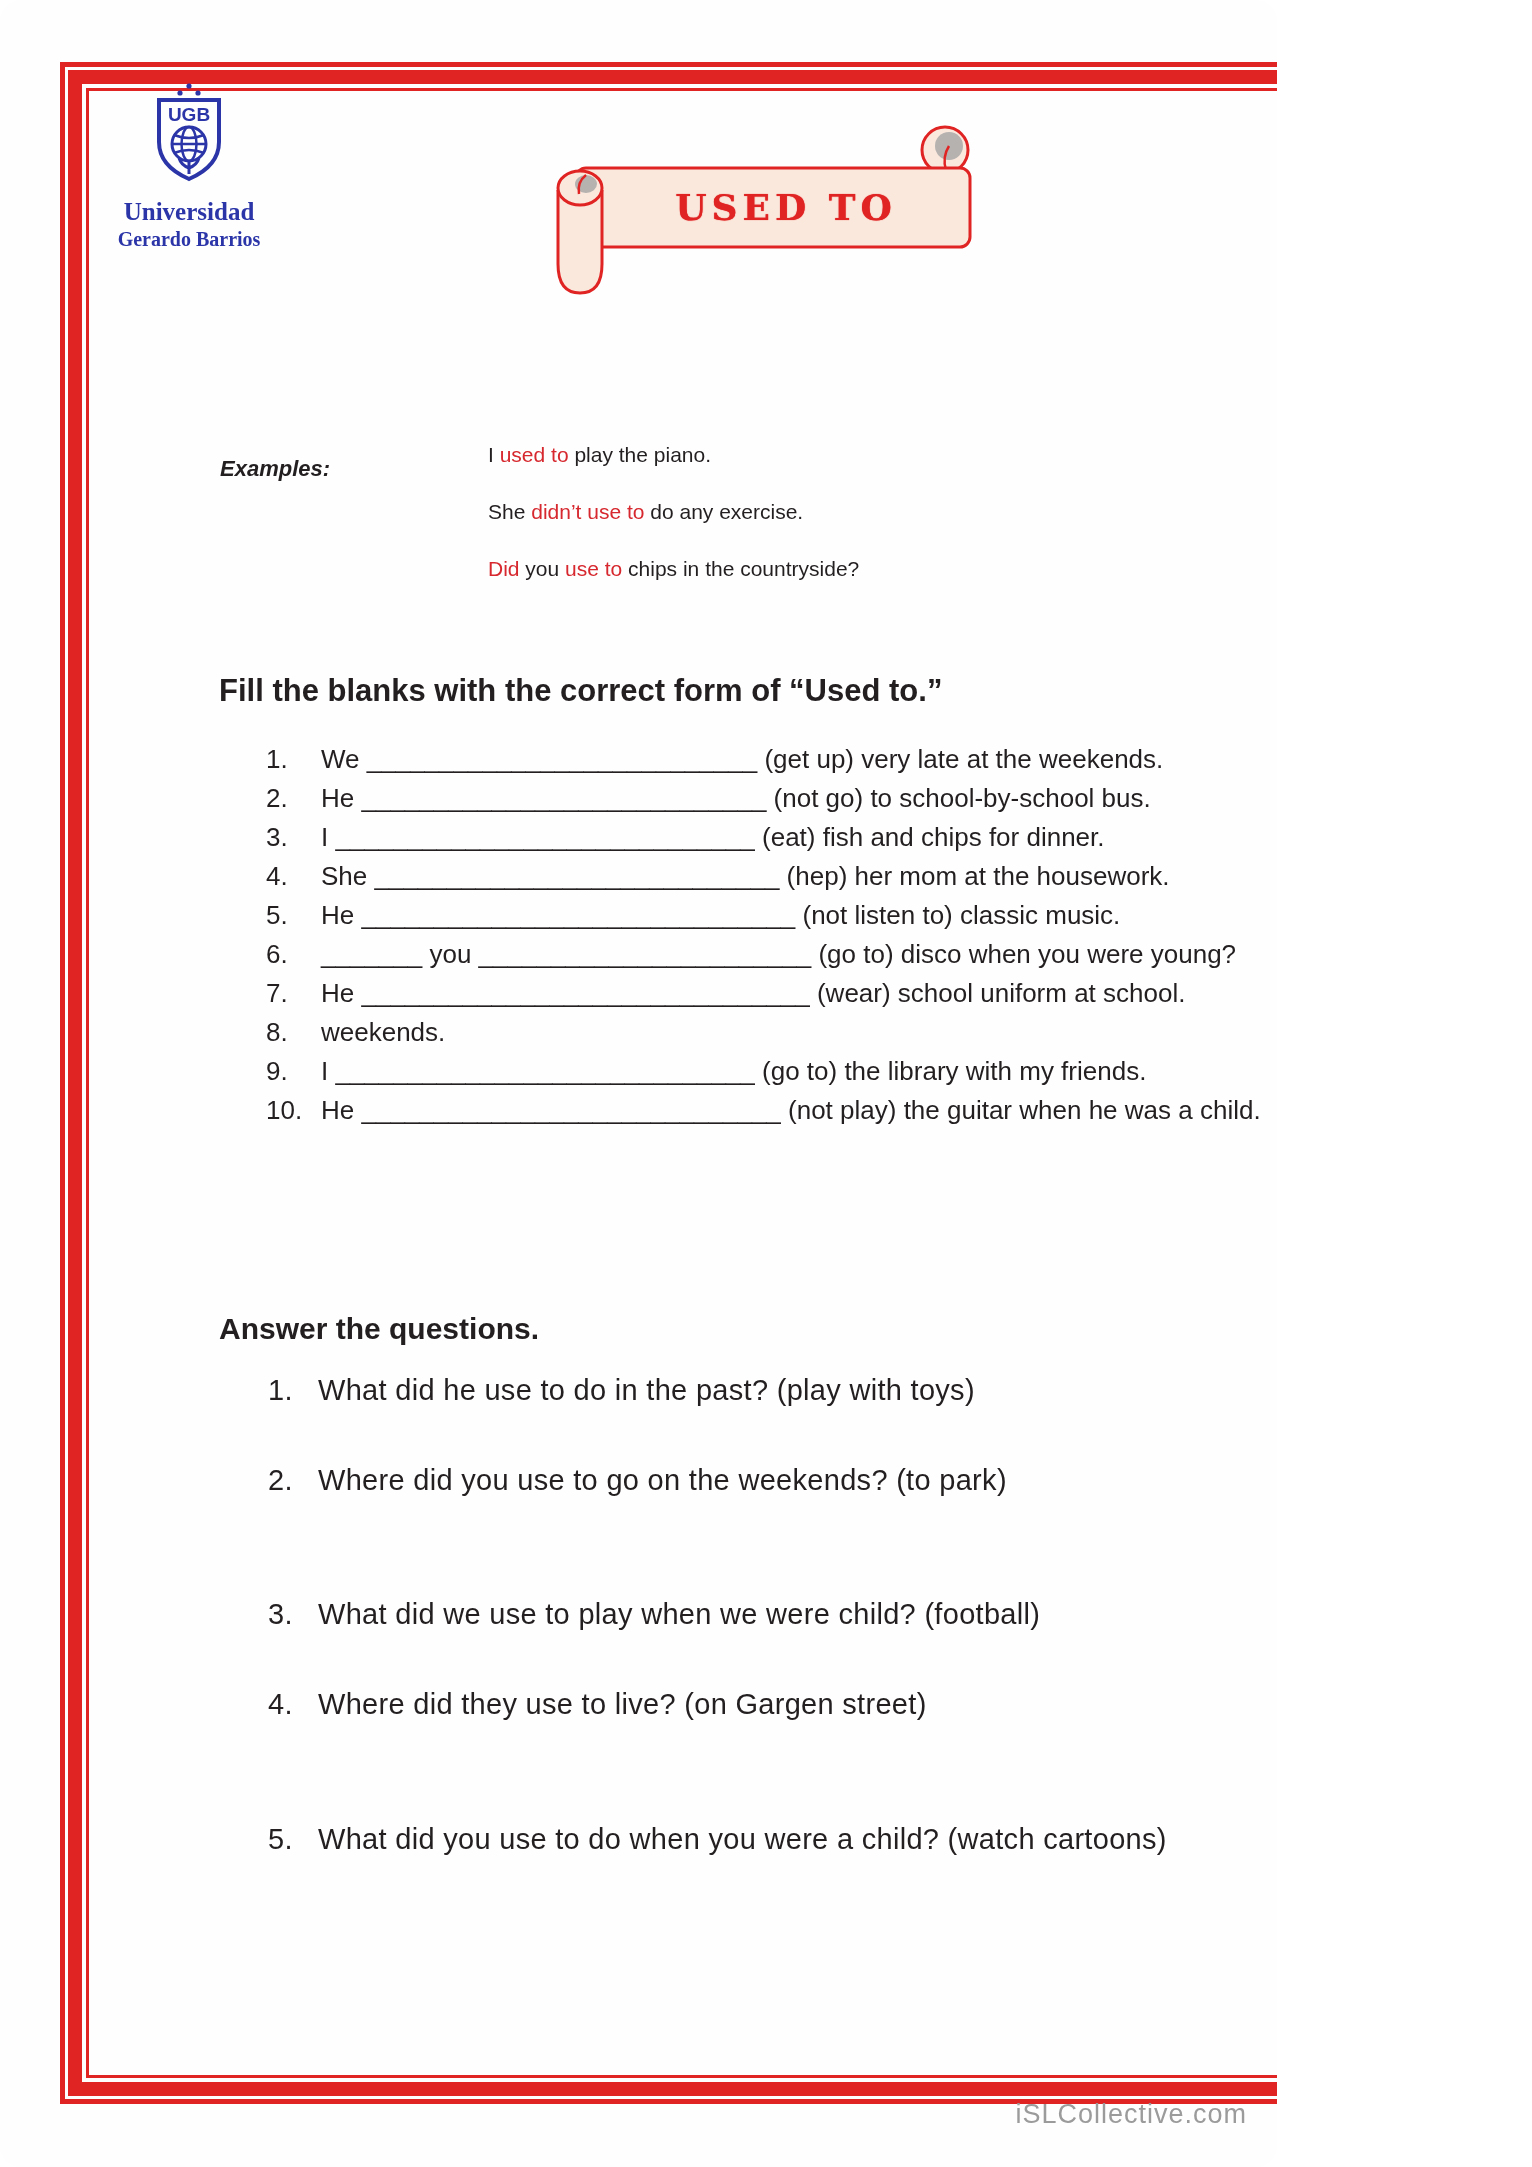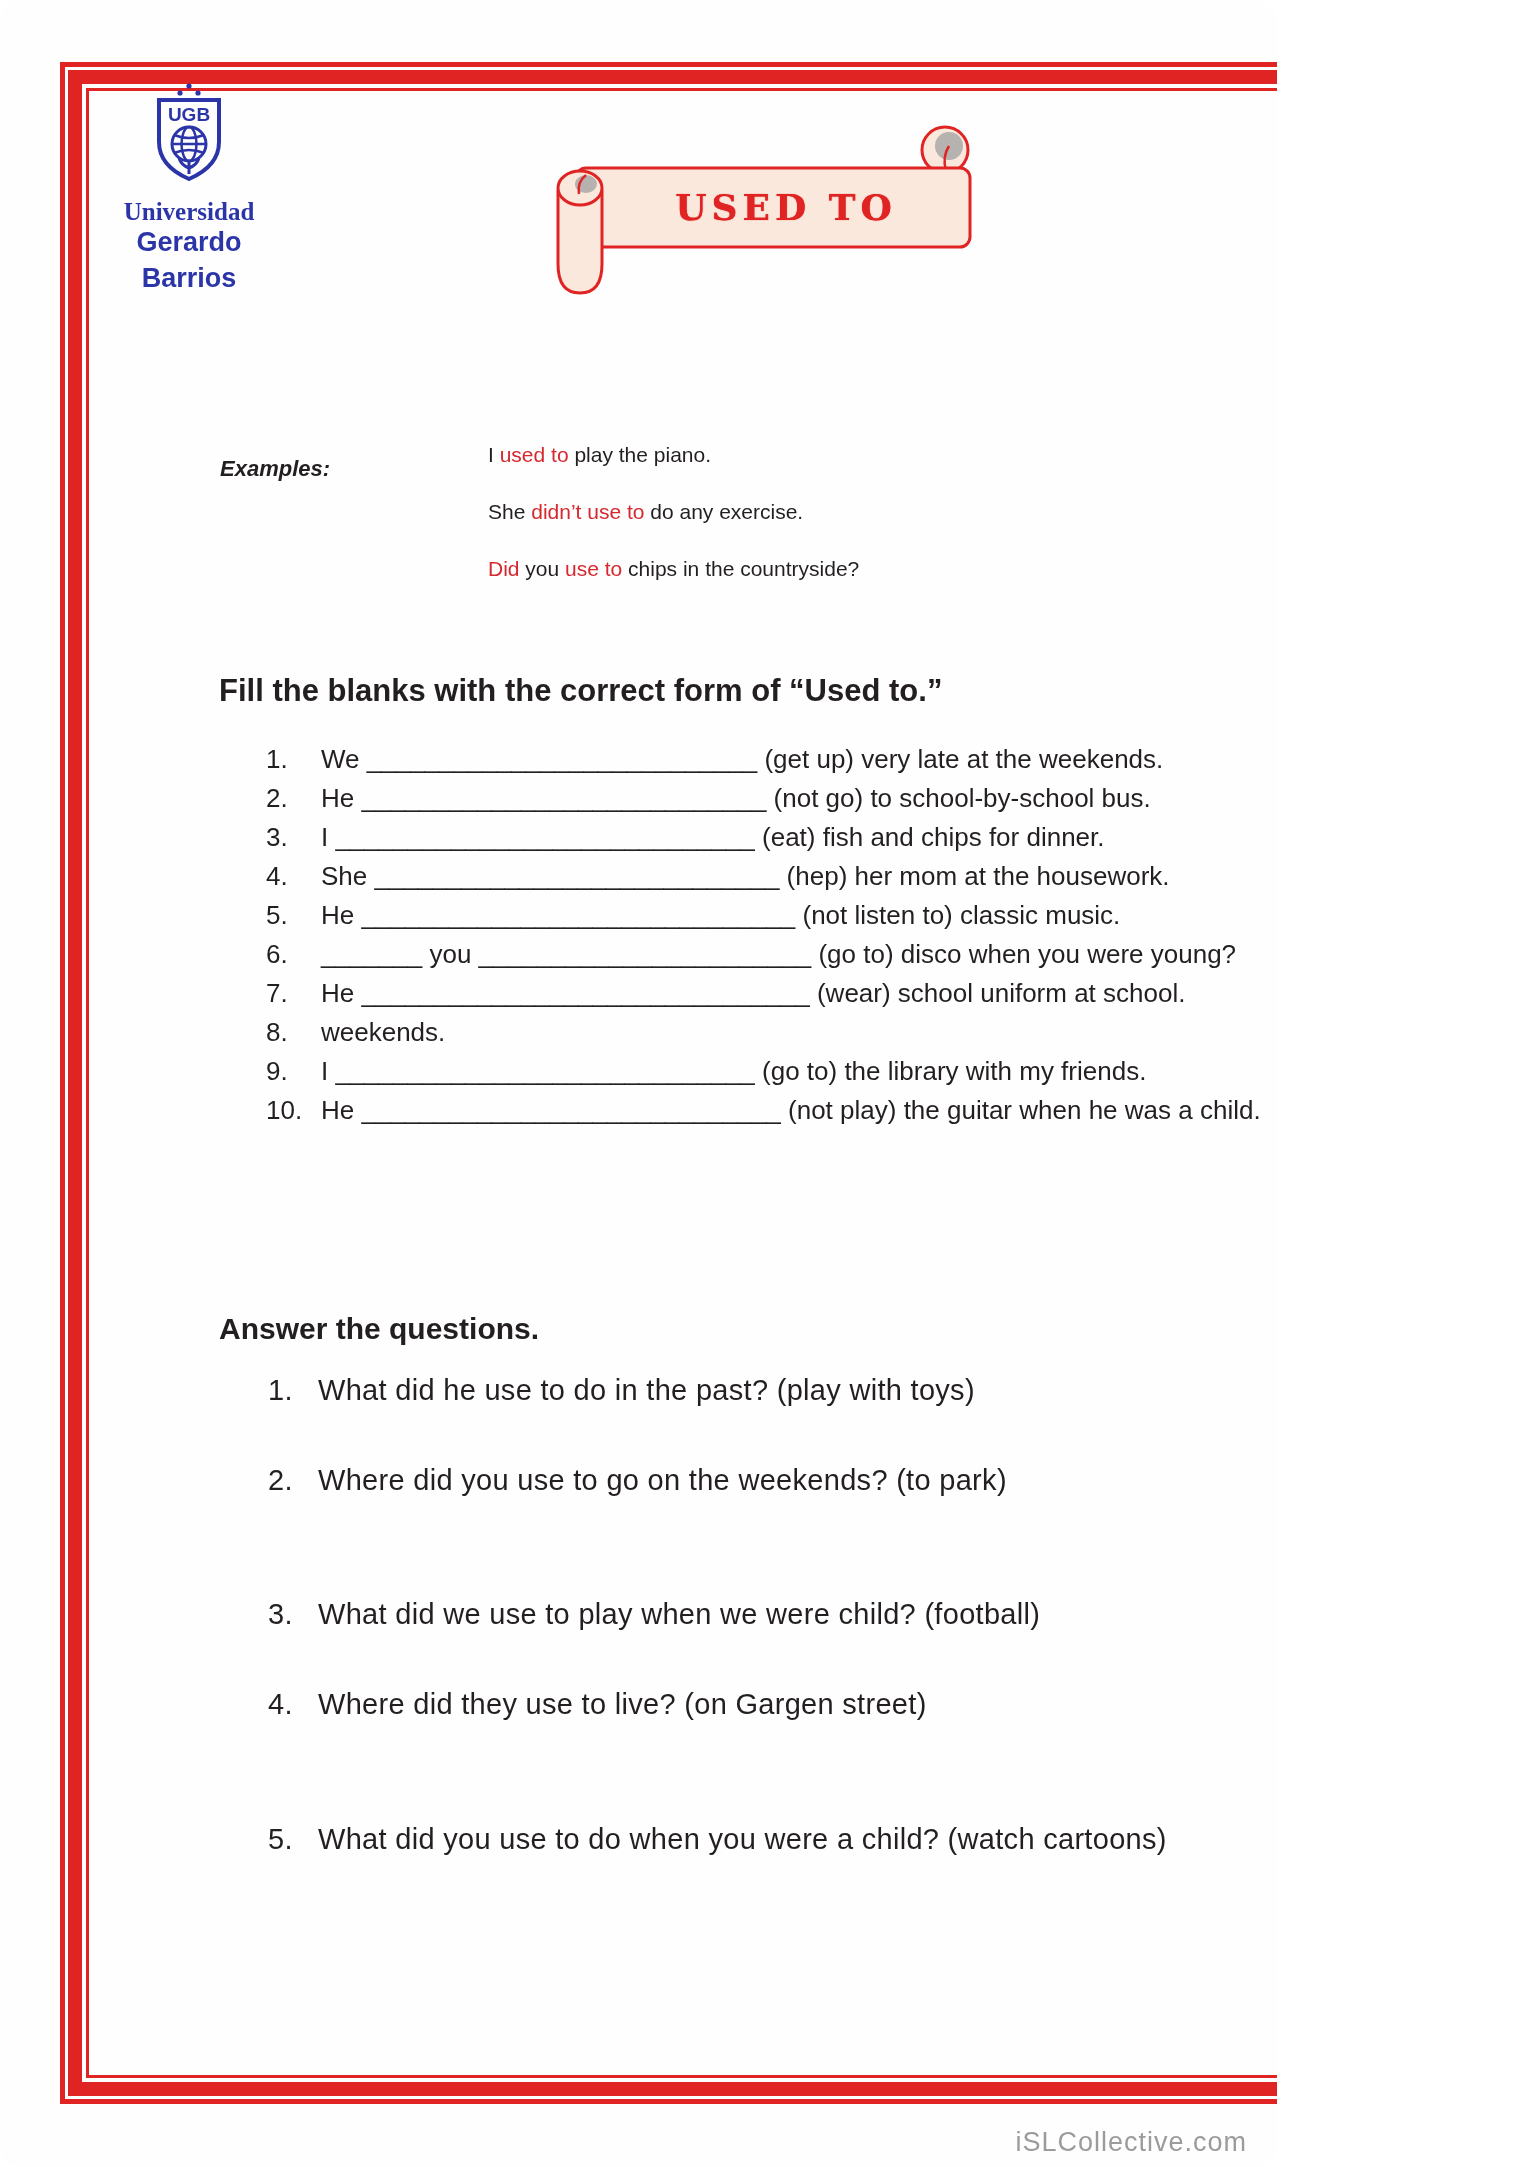--- a/index.html
+++ b/index.html
@@ -10,21 +10,21 @@
   
   .frame{position:absolute;left:60px;top:62px;width:1417px;height:2042px;
          border:5px solid var(--accent,#e02424);box-sizing:border-box;}
   .frame-mid{position:absolute;inset:3px;border:14px solid var(--accent,#e02424);}
   .frame-inner{position:absolute;inset:4px;border:3px solid var(--accent,#e02424);}
 
   
   .logo{position:absolute;left:103px;top:82px;width:172px;text-align:center;color:var(--logoblue,#2b35a8);}
   .logo svg{display:block;margin:0 auto;}
   .logo-line1{font-family:"Liberation Serif",serif;font-weight:bold;font-size:25px;line-height:24px;margin-top:16px;}
-  .logo-line2{font-family:Liberation Sans, sans-serif;font-weight:bold;font-size:27px;line-height:36px;}
+  .logo-line2{font-family:Liberation Serif, serif;font-weight:bold;font-size:20px;line-height:30px;}
 
   
   .banner{position:absolute;left:556px;top:124px;width:424px;height:174px;}
   .banner svg{position:absolute;left:0;top:0;}
   .scroll-fill{fill:var(--bannerfill,#fbe8dc);stroke:var(--accent,#e02424);stroke-width:3;}
   .scroll-gray{fill:var(--rollgray,#b5b2b0);stroke:none;}
   .scroll-line{fill:none;stroke:var(--accent,#e02424);stroke-width:2.5;}
   .banner-title{
     position:absolute;left:50px;top:62px;width:360px;text-align:center;
     font-family:"DejaVu Serif",serif;font-weight:bold;font-size:36px;
@@ -51,21 +51,21 @@
   .q-list{position:absolute;left:268px;top:1370px;width:1105px;font-size:29px;letter-spacing:0.3px;}
   .q-item{display:flex;line-height:40px;}
   .q-item .num{width:50px;flex:none;}
   .q-item:nth-child(1){margin-bottom:50px;}
   .q-item:nth-child(2){margin-bottom:94px;}
   .q-item:nth-child(3){margin-bottom:50px;}
   .q-item:nth-child(4){margin-bottom:95px;}
 
   
   .watermark{position:absolute;top:2099px;right:30px;font-size:27px;
-             color:var(--watermarkgray,#9b9b9b);letter-spacing:1px;margin-top:28px;}
+             color:var(--watermarkgray,#9b9b9b);letter-spacing:1px;}
 </style>
 </head>
 <body>
 
 <div class="page">
 
   <div class="frame">
     <div class="frame-mid">
       <div class="frame-inner"></div>
     </div>

